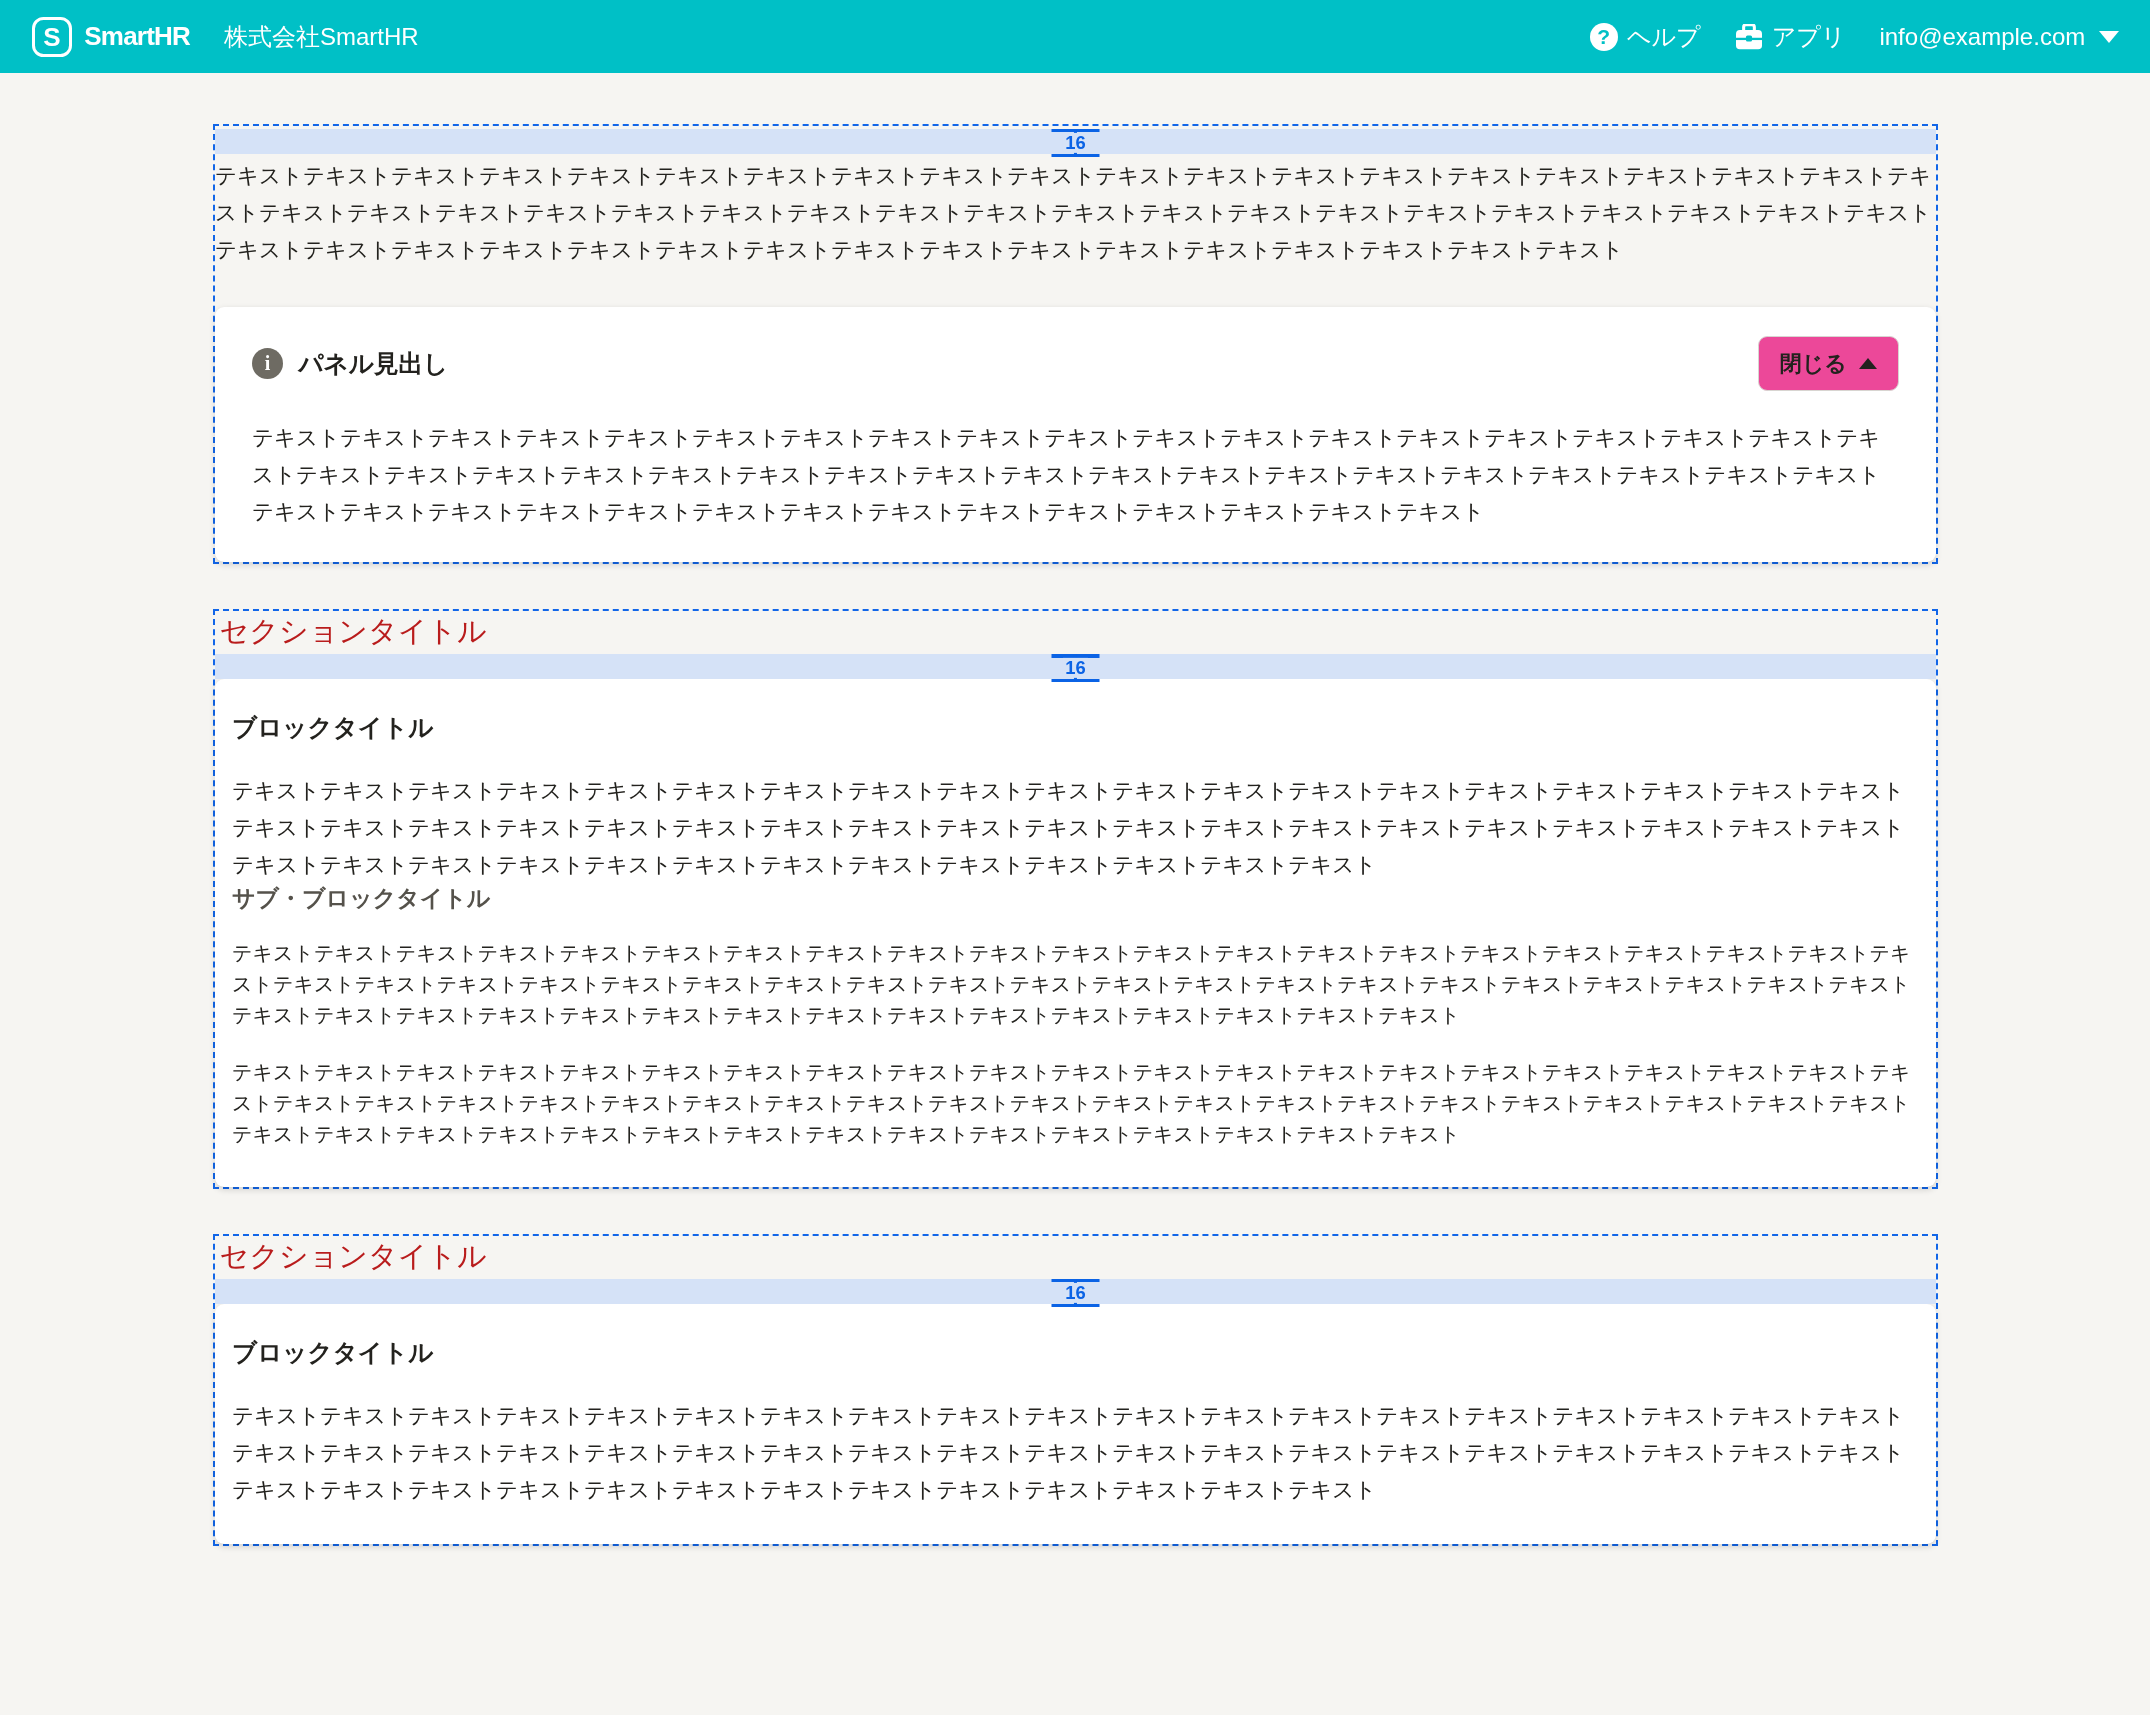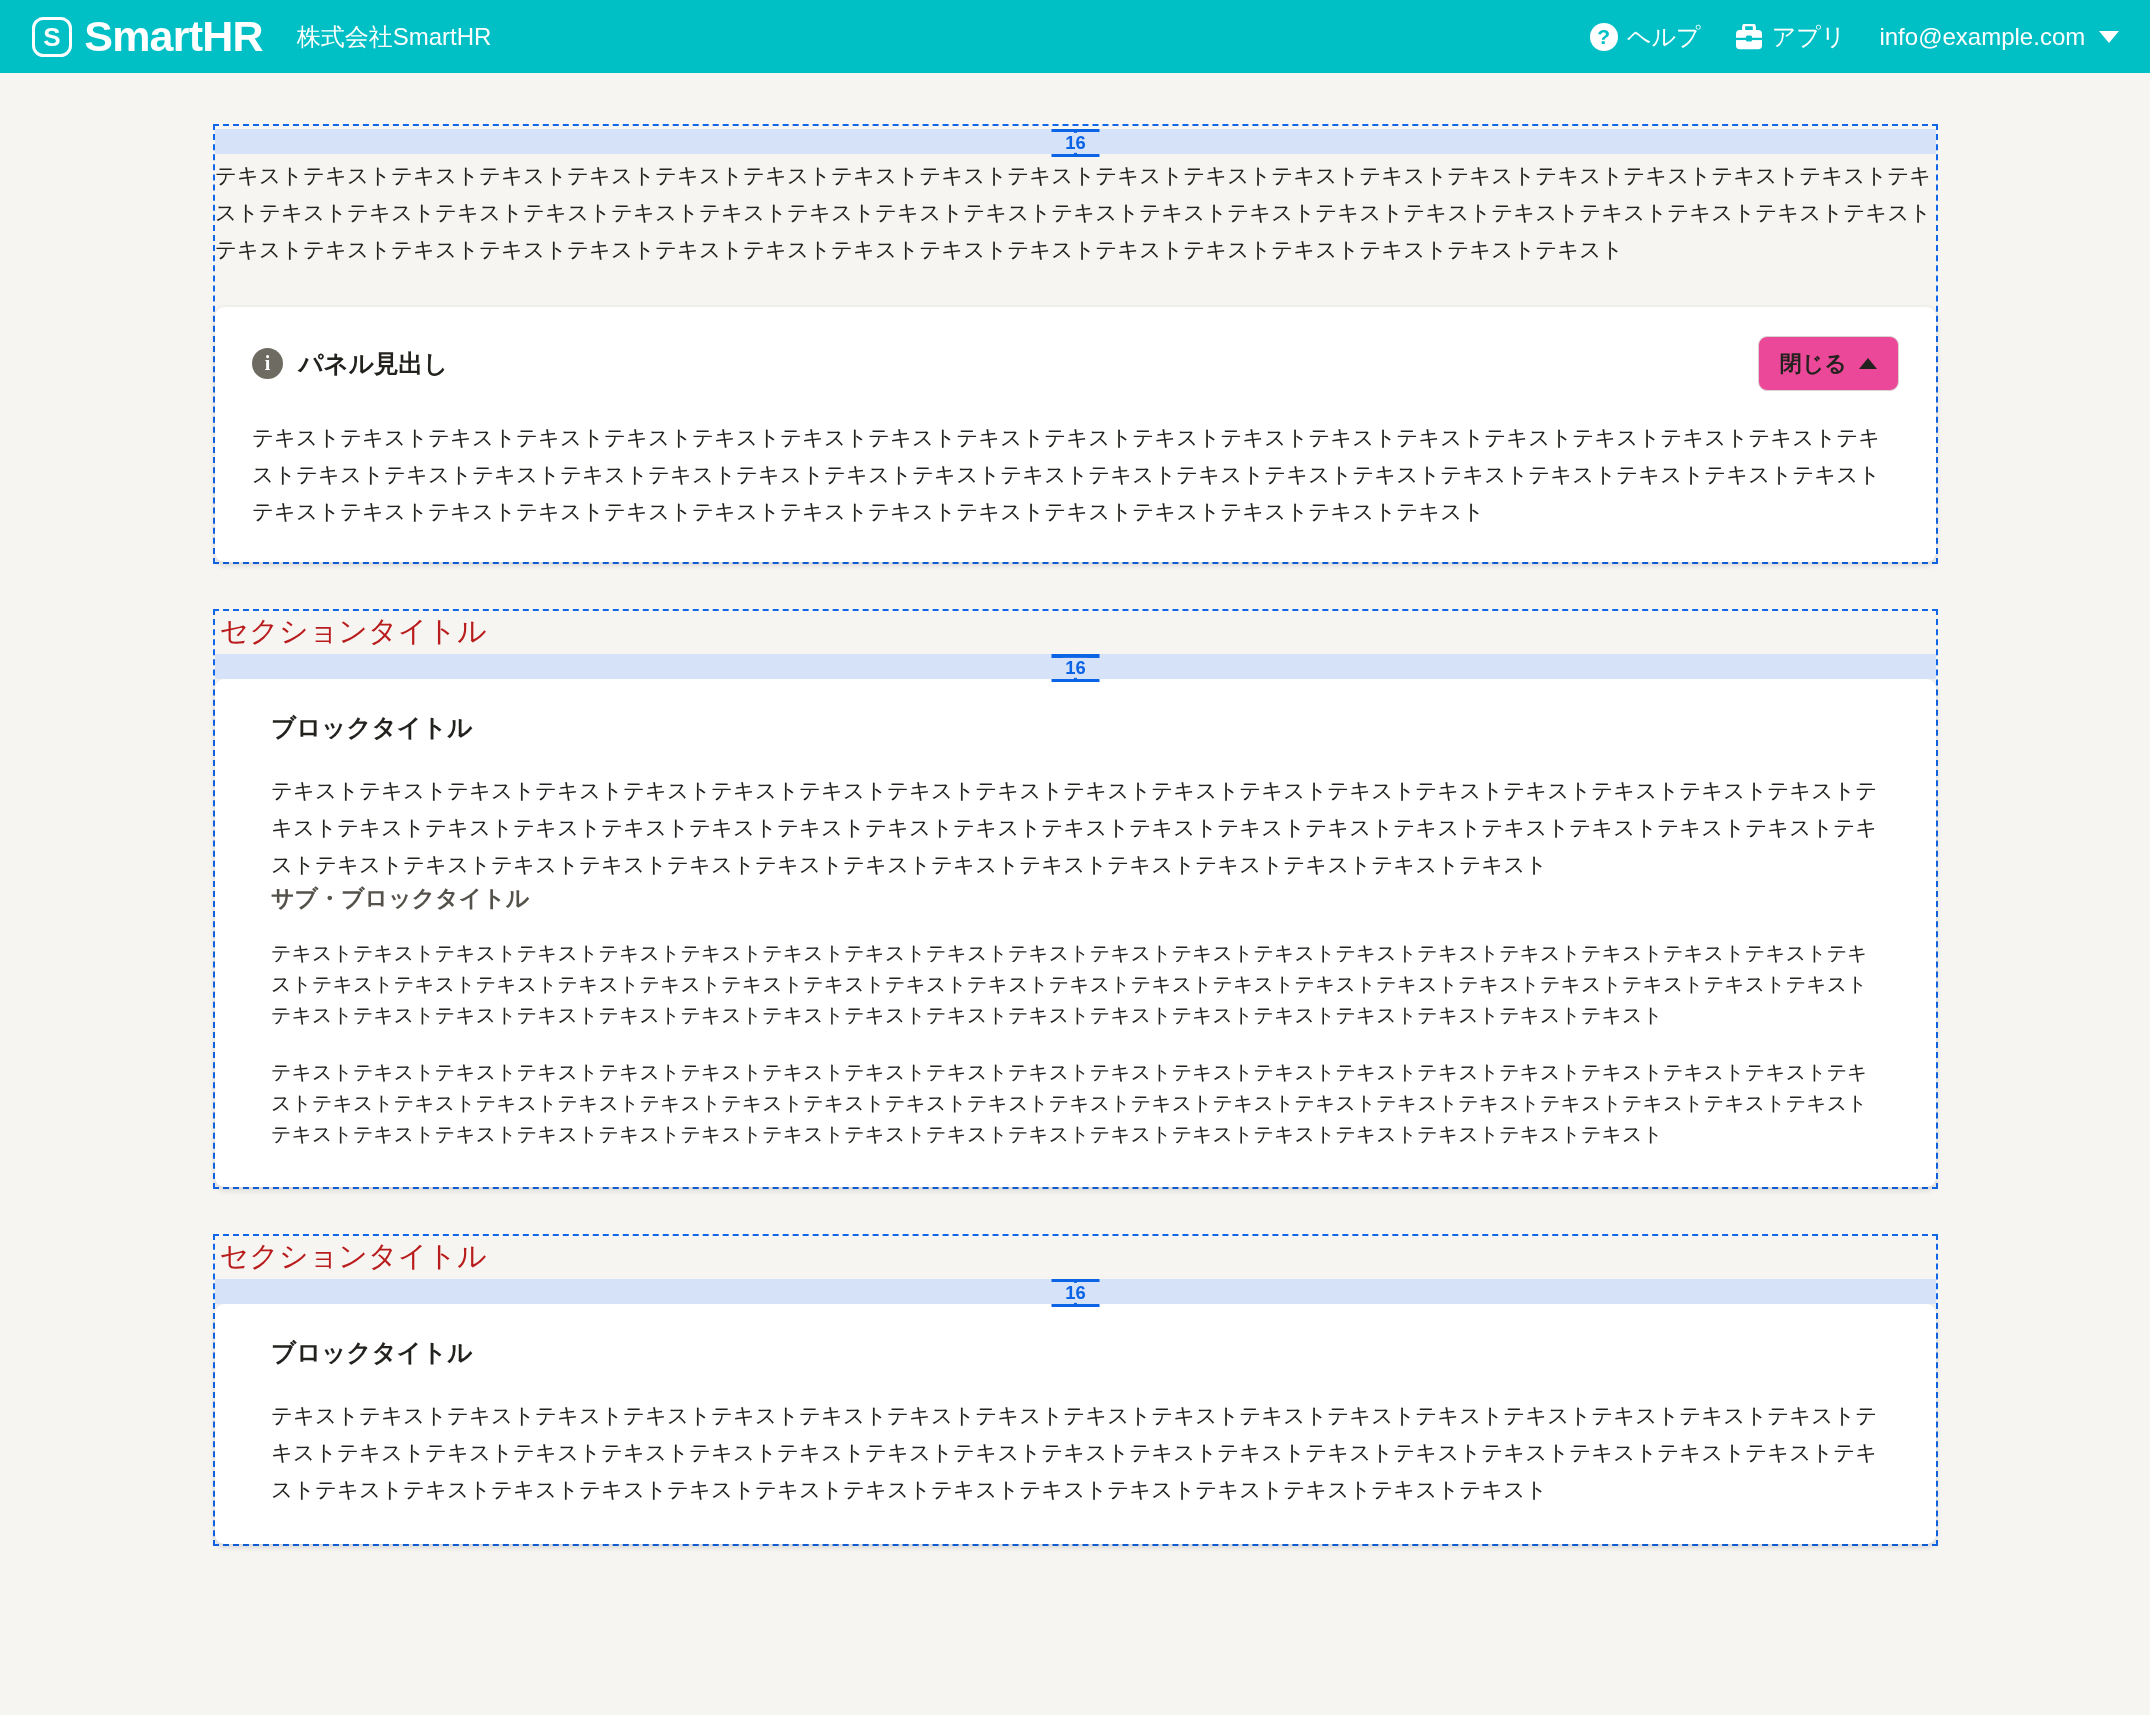--- a/index.html
+++ b/index.html
@@ -14,21 +14,21 @@
   .app-header {
     height:73px; background:#00c0c6; color:#fff;
     display:flex; align-items:center; padding:0 32px;
   }
   .brand { display:flex; align-items:center; gap:12.3px; cursor:pointer; }
   .logo-mark {
     width:40px; height:40px; border:3.8px solid #fff; border-radius:11.5px;
     display:flex; align-items:center; justify-content:center;
     font-weight:bold; font-size:26px; line-height:1;
   }
-  .logo-word { font-size:43px; font-weight:bold; letter-spacing:-0.8px; }
+  .logo-word { font-size:26px; font-weight:bold; letter-spacing:-0.8px; }
   .company-name { font-size:24px; margin-left:34px; font-weight:400; }
   .header-right { margin-left:auto; display:flex; align-items:center; gap:34px; font-size:24px; }
   .header-item { display:flex; align-items:center; gap:9.2px; cursor:pointer; }
   .q-icon {
     width:28px; height:28px; border-radius:50%; background:#fff; color:#00c0c6;
     display:flex; align-items:center; justify-content:center; font-weight:bold; font-size:21px;
   }
   .caret-down {
     width:0; height:0; border-left:10px solid transparent; border-right:10px solid transparent;
     border-top:12.3px solid #fff; margin-left:4.6px;
@@ -77,21 +77,21 @@
   }
   .caret-up {
     width:0; height:0; border-left:9.2px solid transparent; border-right:9.2px solid transparent;
     border-bottom:11.5px solid #23221e;
   }
   .panel-body { margin-top:29px; }
 
   
   .content-card {
     background:#fff; border-radius:9.2px; box-shadow:0 2.3px 6.1px rgba(0,0,0,0.14);
-    padding:34px 56px 37px;
+    padding:34px 17px 37px;
   }
   .block-title      { font-size:24.6px; font-weight:bold; color:#23221e; line-height:29px; }
   .sub-block-title  { font-size:23px; font-weight:bold; color:#55524b; line-height:28px; }
   .sub-sub-block-title { font-size:21.5px; font-weight:bold; color:#55524b; line-height:26px; margin-top:41px; }
   .mt-text  { margin-top:31px; }
   .mt-text-sm { margin-top:26px; }
   .card-sec3 { padding-bottom:35px; }
 </style>
 </head>
 <body>

